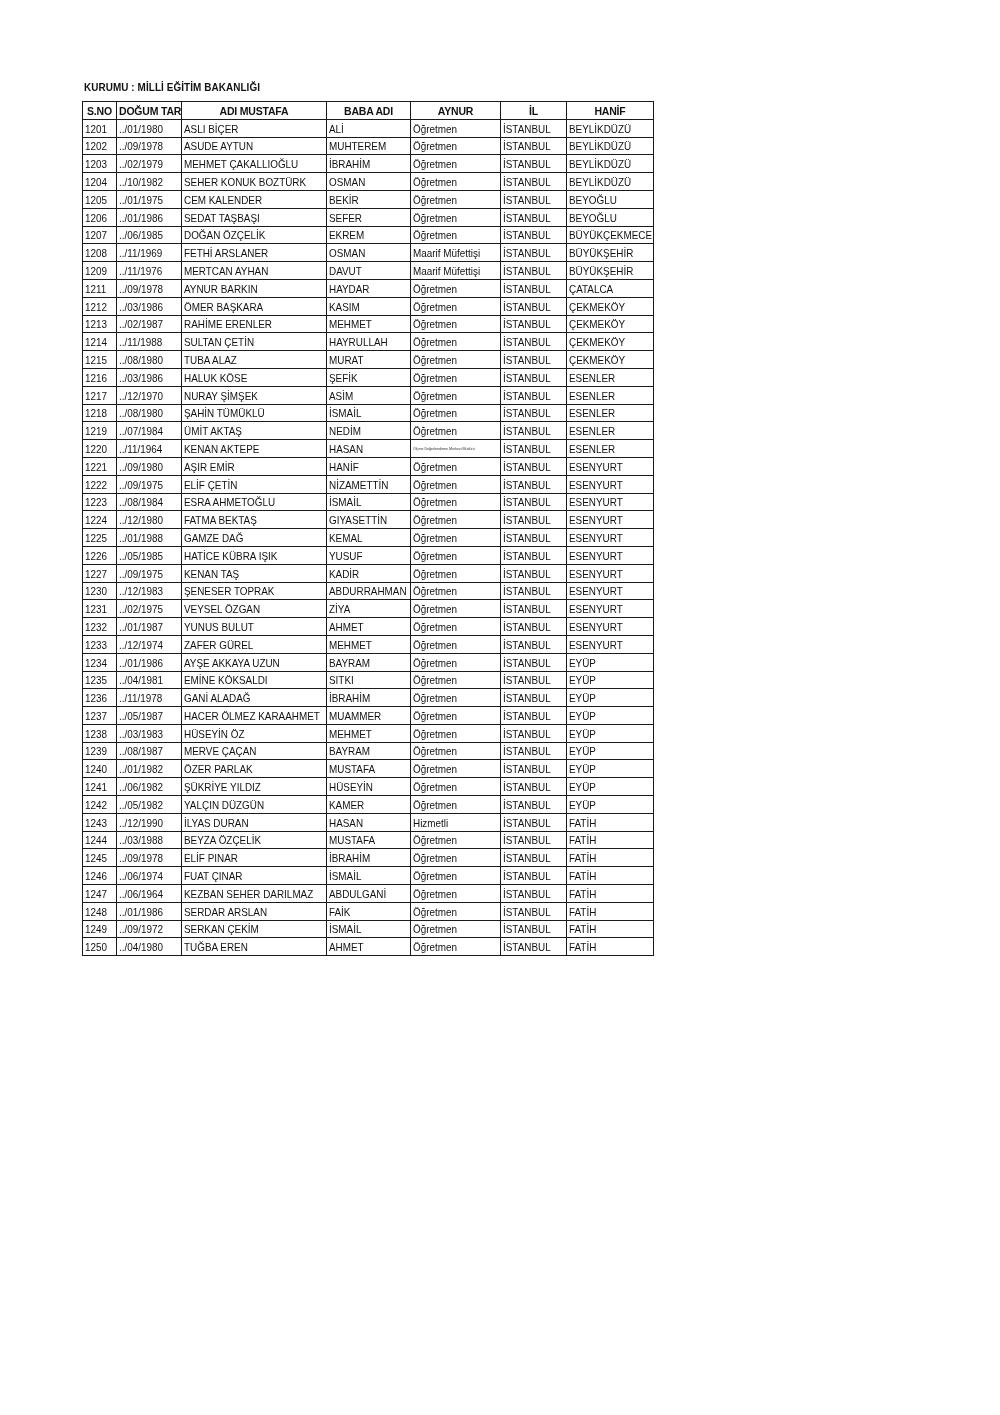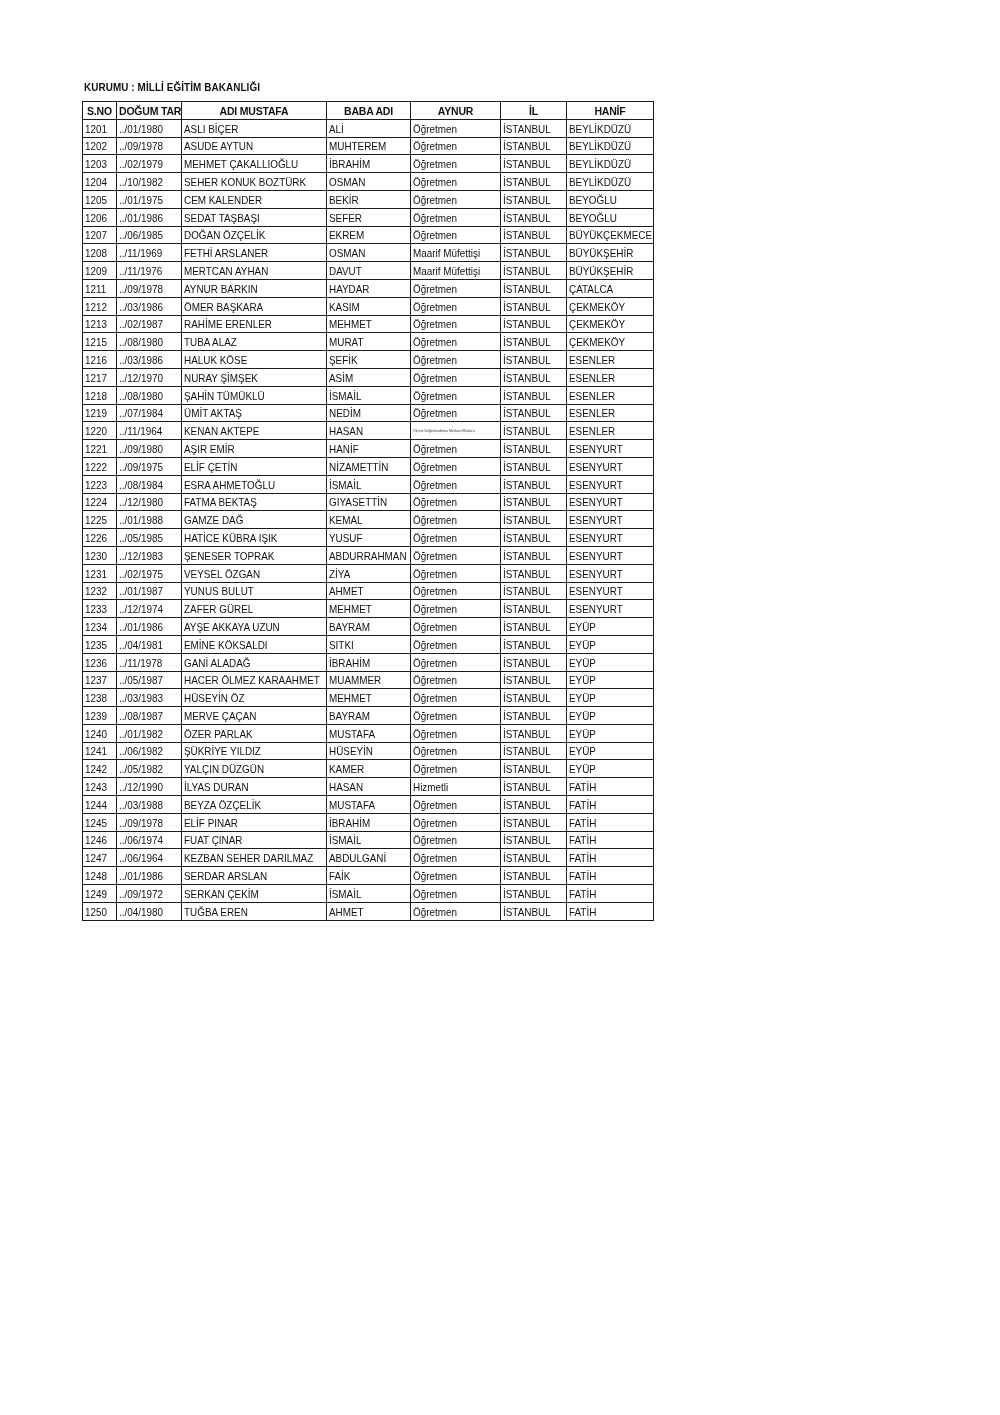--- a/index.html
+++ b/index.html
@@ -148,20 +148,29 @@
       <tr>
         <td class="sno"><span class="cond">1213</span></td>
         <td><span class="cond">../02/1987</span></td>
         <td><span class="cond">RAHİME ERENLER</span></td>
         <td><span class="cond">MEHMET</span></td>
         <td><span class="cond">Öğretmen</span></td>
         <td><span class="cond">İSTANBUL</span></td>
         <td><span class="cond">ÇEKMEKÖY</span></td>
       </tr>
       <tr>
+        <td class="sno"><span class="cond">1214</span></td>
+        <td><span class="cond">../11/1988</span></td>
+        <td><span class="cond">SULTAN ÇETİN</span></td>
+        <td><span class="cond">HAYRULLAH</span></td>
+        <td><span class="cond">Öğretmen</span></td>
+        <td><span class="cond">İSTANBUL</span></td>
+        <td><span class="cond">ÇEKMEKÖY</span></td>
+      </tr>
+      <tr>
         <td class="sno"><span class="cond">1215</span></td>
         <td><span class="cond">../08/1980</span></td>
         <td><span class="cond">TUBA ALAZ</span></td>
         <td><span class="cond">MURAT</span></td>
         <td><span class="cond">Öğretmen</span></td>
         <td><span class="cond">İSTANBUL</span></td>
         <td><span class="cond">ÇEKMEKÖY</span></td>
       </tr>
       <tr>
         <td class="sno"><span class="cond">1216</span></td>
@@ -256,20 +265,29 @@
       <tr>
         <td class="sno"><span class="cond">1226</span></td>
         <td><span class="cond">../05/1985</span></td>
         <td><span class="cond">HATİCE KÜBRA IŞIK</span></td>
         <td><span class="cond">YUSUF</span></td>
         <td><span class="cond">Öğretmen</span></td>
         <td><span class="cond">İSTANBUL</span></td>
         <td><span class="cond">ESENYURT</span></td>
       </tr>
       <tr>
+        <td class="sno"><span class="cond">1227</span></td>
+        <td><span class="cond">../09/1975</span></td>
+        <td><span class="cond">KENAN TAŞ</span></td>
+        <td><span class="cond">KADİR</span></td>
+        <td><span class="cond">Öğretmen</span></td>
+        <td><span class="cond">İSTANBUL</span></td>
+        <td><span class="cond">ESENYURT</span></td>
+      </tr>
+      <tr>
         <td class="sno"><span class="cond">1230</span></td>
         <td><span class="cond">../12/1983</span></td>
         <td><span class="cond">ŞENESER TOPRAK</span></td>
         <td><span class="cond">ABDURRAHMAN</span></td>
         <td><span class="cond">Öğretmen</span></td>
         <td><span class="cond">İSTANBUL</span></td>
         <td><span class="cond">ESENYURT</span></td>
       </tr>
       <tr>
         <td class="sno"><span class="cond">1231</span></td>

